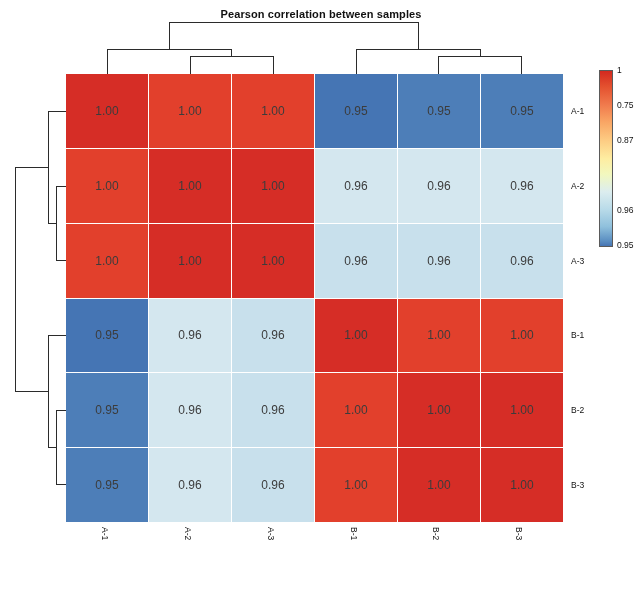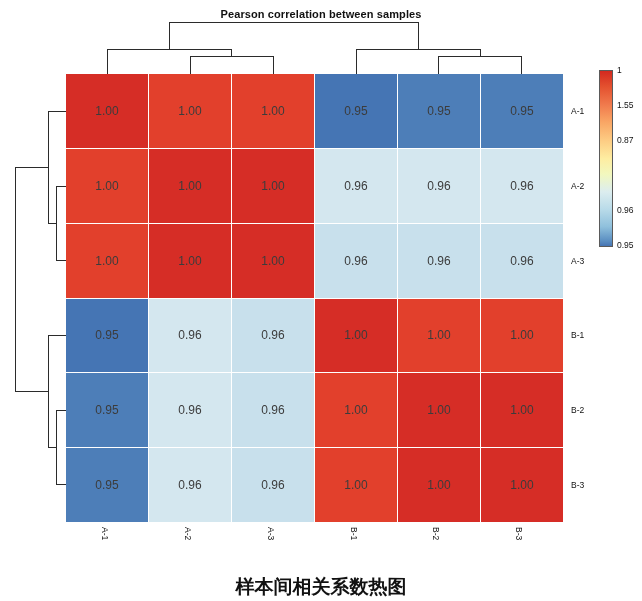--- a/index.html
+++ b/index.html
@@ -241,21 +241,20 @@
 
   <div class="col-label" style="left:111px;">A-1</div>
   <div class="col-label" style="left:194px;">A-2</div>
   <div class="col-label" style="left:277px;">A-3</div>
   <div class="col-label" style="left:360px;">B-1</div>
   <div class="col-label" style="left:442px;">B-2</div>
   <div class="col-label" style="left:525px;">B-3</div>
 
   <div id="cbar"></div>
   <div class="cbar-tick" style="top:58px;">1</div>
-  <div class="cbar-tick" style="top:93px;">1.55</div>
+  <div class="cbar-tick" style="top:93px;">0.75</div>
   <div class="cbar-tick" style="top:128px;">0.87</div>
   <div class="cbar-tick" style="top:163px;margin-left:29px;">0.97</div>
   <div class="cbar-tick" style="top:198px;">0.96</div>
   <div class="cbar-tick" style="top:233px;">0.95</div>
 
-  <div class="bottom-title">样本间相关系数热图</div>
 
 </div>
 
 </body></html>

